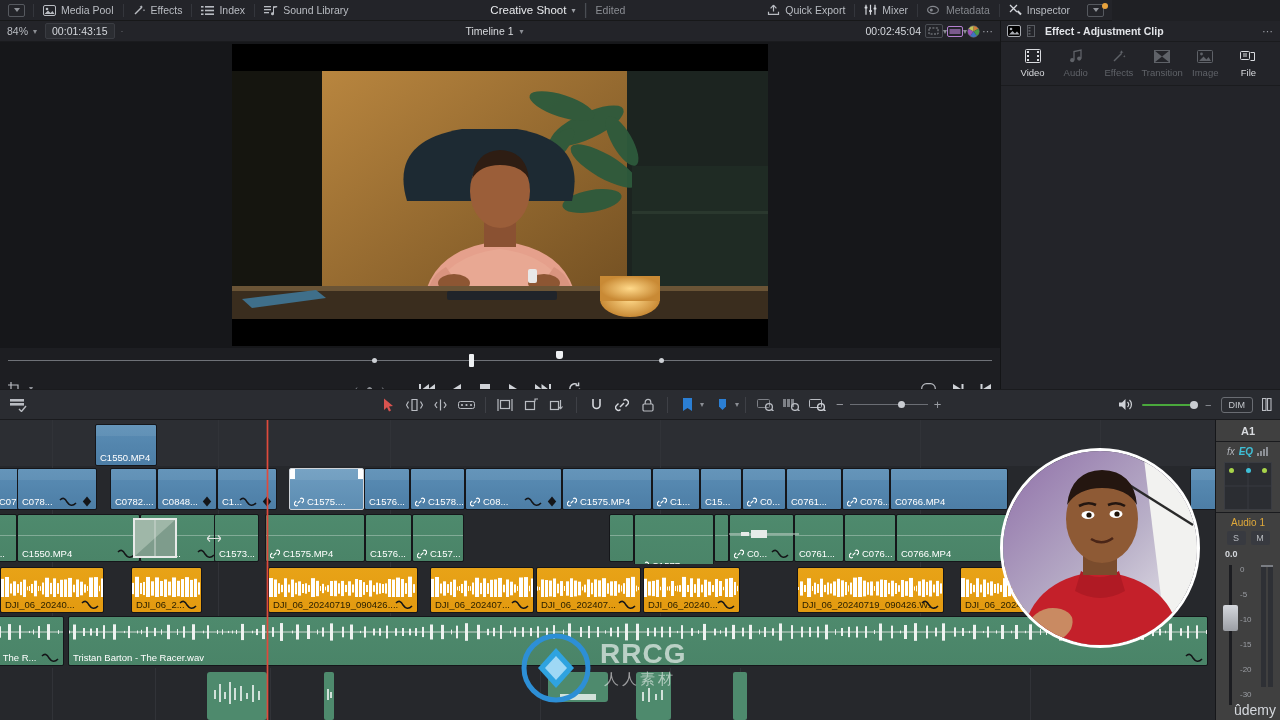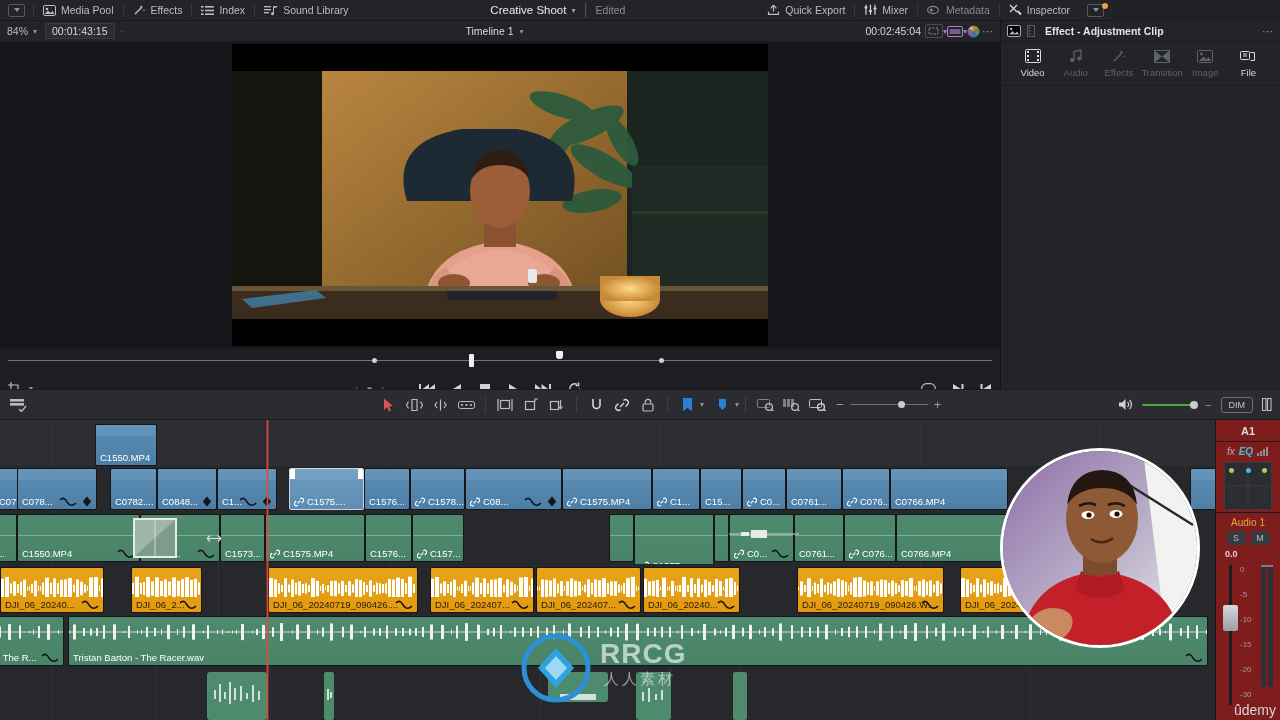--- a/index.html
+++ b/index.html
@@ -142,21 +142,21 @@
 
   .clip-top { position:absolute; left:0; top:0; right:0; height:11px;
     background:rgba(255,255,255,0.07); }
 
   .playhead { position:absolute; top:0; width:1px; height:300px; background:#e04a3c; z-index:40;}
   .playhead::before{content:"";position:absolute;left:-1px;top:0;width:3px;height:300px;
     background:rgba(224,74,60,0.35);}
 
   
   .meterpanel { position:absolute; left:1215px; top:0; width:65px; height:300px;
-    background:#7f1d1d; border-left:1px solid #16171a; }
+    background:#404040; border-left:1px solid #16171a; }
   .mp-head { height:22px; display:flex; align-items:center; justify-content:center;
     font-size:11px; color:#d8dade; font-weight:bold; border-bottom:1px solid #1a1b1e;}
   .mp-fx { height:18px; display:flex; align-items:center; justify-content:center; gap:4px;
     font-size:10px; }
   .mp-eqbox { margin:2px 8px; height:48px; background:#2b2d32; border:1px solid #3a3c42;
     position:relative; }
   .mp-name { text-align:center; font-size:10px; color:#e0a93a; padding:4px 0 3px;
     border-top:1px solid #1a1b1e; }
   .mp-sm { display:flex; justify-content:center; gap:5px; padding-bottom:4px; }
   .sm-btn { width:19px;height:14px;background:#383a40;border-radius:2px;
@@ -1043,21 +1043,21 @@
             <div style="position:absolute;left:0;right:0;top:20px;height:1px;background:rgba(255,255,255,0.3);"></div>
             <span class="label">
               <span>C0848...</span>
             </span>
             <span class="rlabel">
               <svg width="18" height="10" viewBox="0 0 18 10">
                 <path d="M1 3 q4 -4 7 2 q4 6 9 1" fill="none" stroke="#141518" stroke-width="1.6"></path>
               </svg>
             </span>
           </div>
-          <div class="clip gclip" style="left: 220px; top: 2px; width: 45px; height: 48px;">
+          <div class="clip gclip" style="left: 214px; top: 2px; width: 45px; height: 48px;">
             <div style="position:absolute;left:0;right:0;top:20px;height:1px;background:rgba(255,255,255,0.3);"></div>
             <span class="label">
               <span>C1573...</span>
             </span>
           </div>
           <div class="clip gclip" style="left: 265px; top: 2px; width: 100px; height: 48px;">
             <div style="position:absolute;left:0;right:0;top:20px;height:1px;background:rgba(255,255,255,0.3);"></div>
             <span class="label">
               <span>
                 <svg width="10" height="10" viewBox="0 0 10 10">

